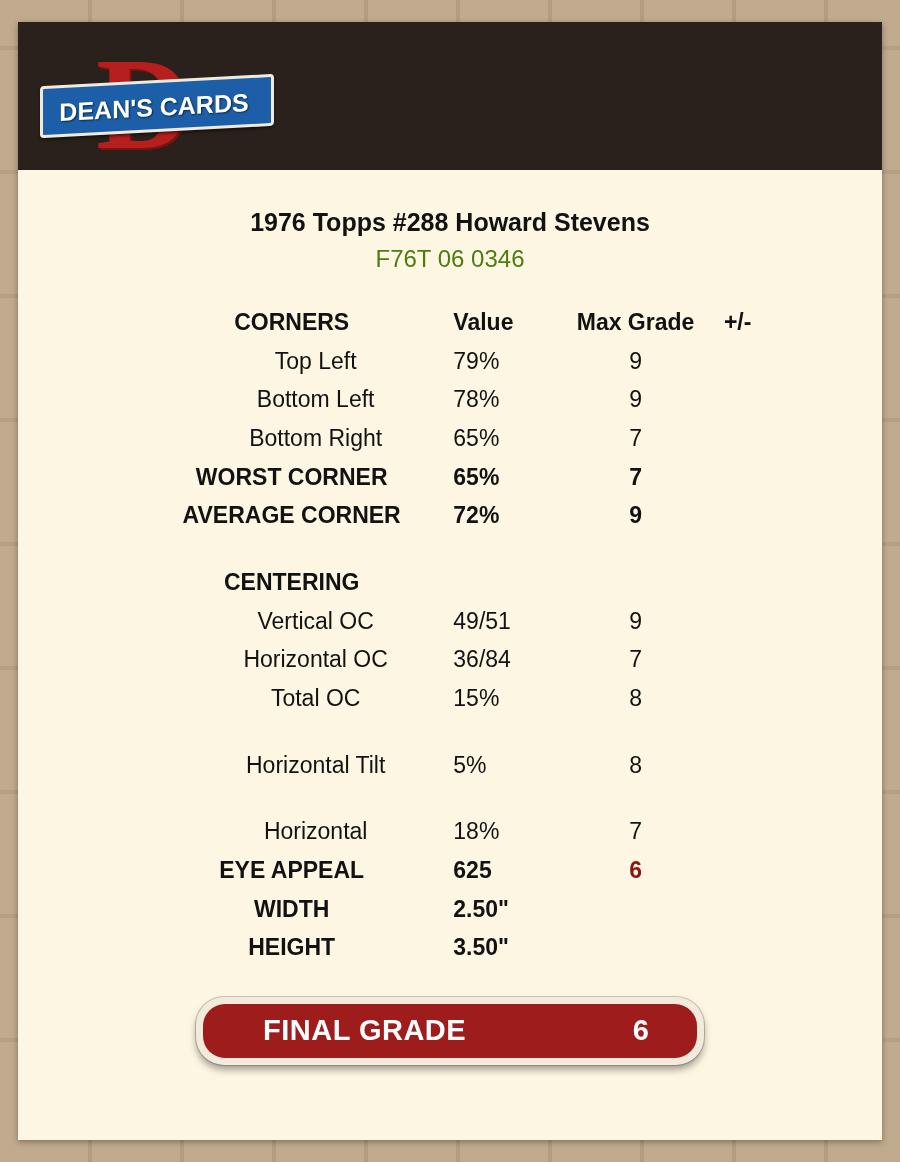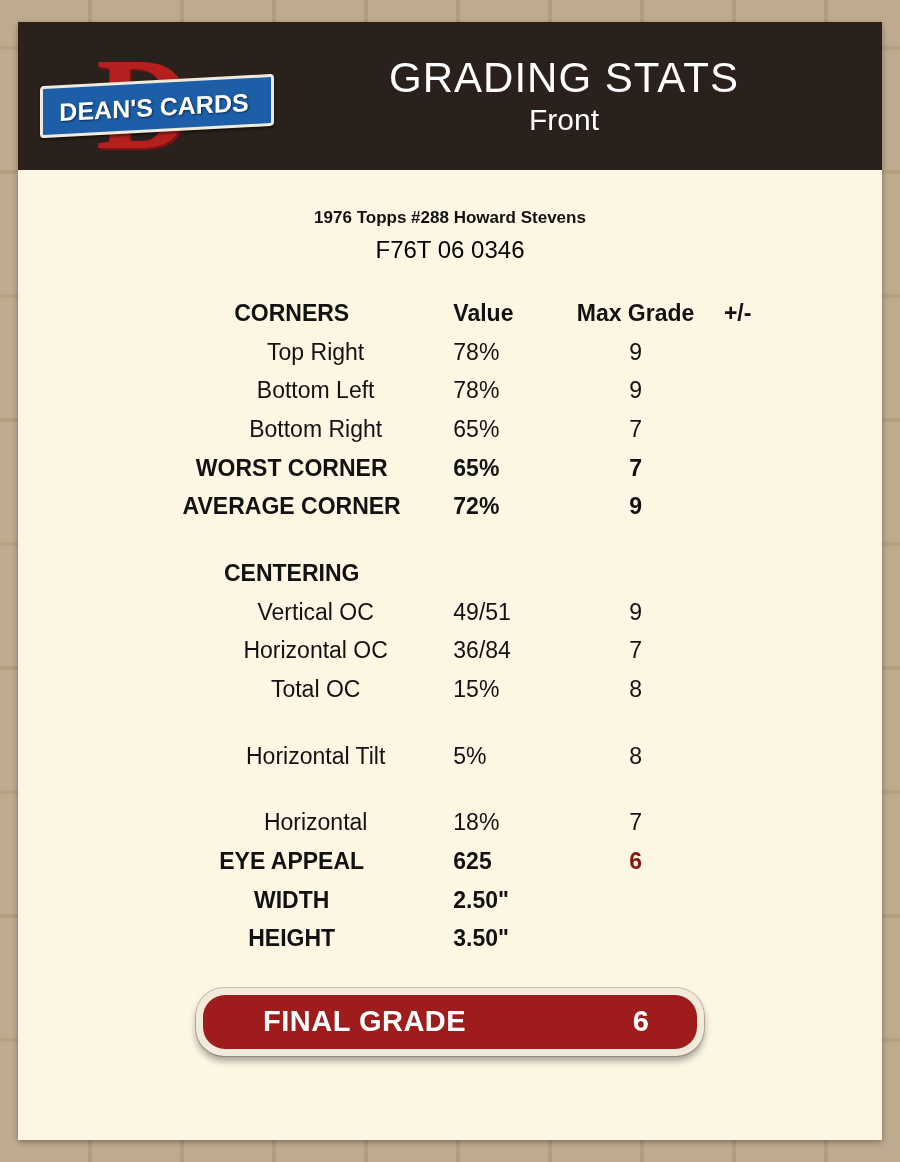--- a/index.html
+++ b/index.html
@@ -114,29 +114,29 @@
     margin-top: 4px;
     line-height: 1.05;
   }
 
   
   .body {
     padding: 0 52px;
   }
   .card-title {
     text-align: center;
-    font-size: 17px;
+    font-size: 25px;
     font-weight: bold;
     color: #121212;
     margin-top: 38px;
   }
   .card-code {
     text-align: center;
     font-size: 24px;
-    color: #000000;
+    color: #4d7c0f;
     margin-top: 8px;
   }
 
   table.stats {
     margin: 30px auto 0 auto;
     border-collapse: collapse;
     width: 640px;
     color: #121212;
   }
   table.stats td {
@@ -196,41 +196,37 @@
 <div class="bg-texture"></div>
 
 <div class="sheet">
 
   <div class="header">
     <div class="logo">
       <div class="logo-d">D</div>
       <div class="logo-banner"></div>
       <div class="logo-banner-text">DEAN'S CARDS</div>
     </div>
-    <div class="header-titles">
-      <div class="header-title">GRADING STATS</div>
-      <div class="header-sub">Front</div>
-    </div>
   </div>
 
   <div class="body">
     <div class="card-title">1976 Topps #288 Howard Stevens</div>
     <div class="card-code">F76T 06 0346</div>
 
     <table class="stats">
       <tbody id="stats-body">
         <tr class="hdr">
           <td class="c-label">CORNERS</td>
           <td class="c-value">Value</td>
           <td class="c-max">Max Grade</td>
           <td class="c-pm">+/-</td>
         </tr>
-          <tr>
-            <td class="c-label indent">Top Right</td>
-            <td class="c-value">78%</td>
+      <tr>
+            <td class="c-label indent">Top Left</td>
+            <td class="c-value">79%</td>
             <td class="c-max">9</td>
             <td class="c-pm"></td>
           </tr>
           <tr>
             <td class="c-label indent">Bottom Left</td>
             <td class="c-value">78%</td>
             <td class="c-max">9</td>
             <td class="c-pm"></td>
           </tr>
           <tr>

